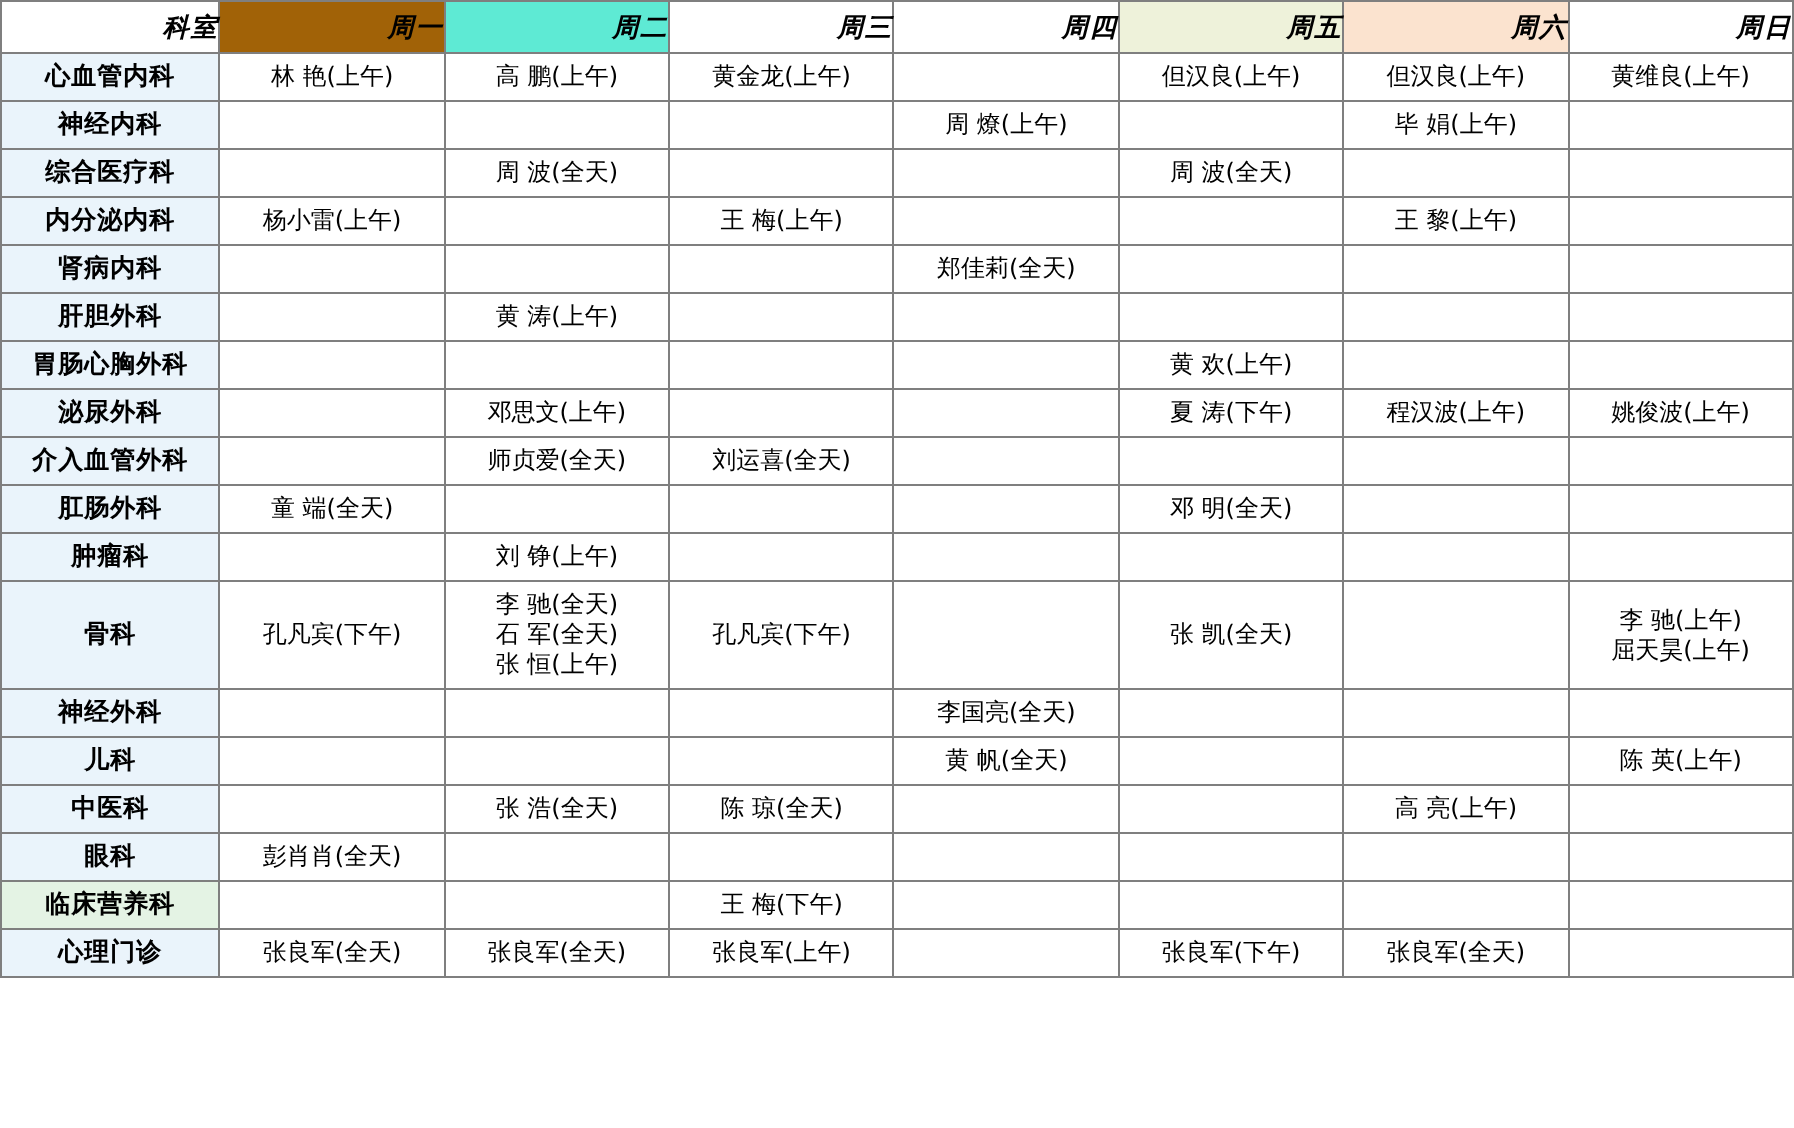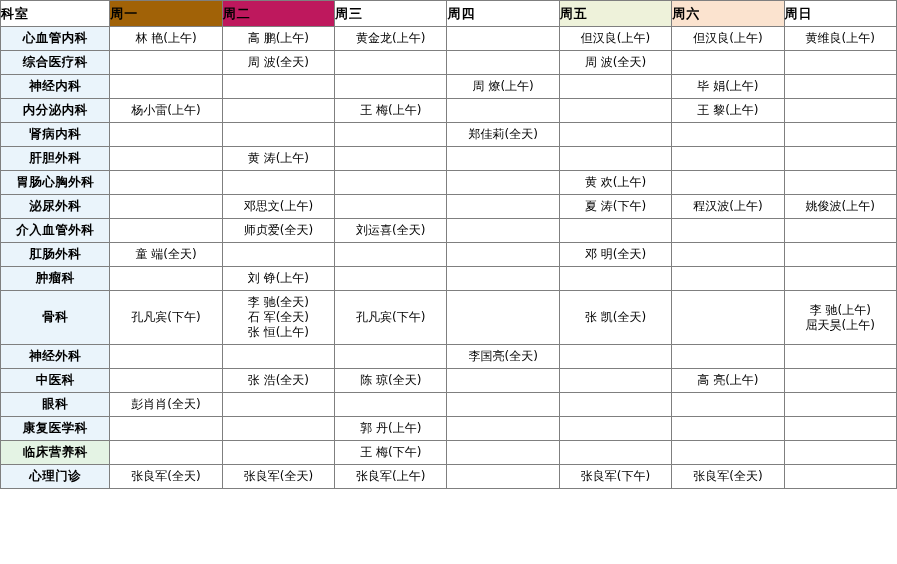--- a/index.html
+++ b/index.html
@@ -19,25 +19,26 @@
     table-layout: fixed;
   }
   #sched td, #sched th {
     border: 1px solid #7f7f7f;
     padding: 0;
     vertical-align: middle;
     box-sizing: border-box;
   }
   .hdr-cell {
     height: 26px;
-    text-align: left;
+    text-align: right;
     font-weight: bold;
     font-size: 13px;
     color: #000;
     letter-spacing: 1px;
+    font-style: italic;
   }
   .dept-cell {
     text-align: center;
     font-weight: bold;
     font-size: 12.5px;
     color: #000;
     background: #eaf4fb;
     letter-spacing: 0.5px;
     padding: 0 2px;
   }
@@ -48,21 +49,21 @@
     padding: 1px 2px;
     line-height: 15px;
     background: #ffffff;
   }
   .doc-entry {
     white-space: nowrap;
   }
   
   .col-dept  { background: #ffffff; }
   .col-mon   { background: #a16207; }
-  .col-tue   { background: #be185d; margin-left: 18px; }
+  .col-tue   { background: #5eead4; margin-left: 18px; }
   .col-wed   { background: #ffffff; }
   .col-thu   { background: #ffffff; }
   .col-fri   { background: #eef2da; }
   .col-sat   { background: #fbe3cf; }
   .col-sun   { background: #ffffff; }
 
   .dept-green { background: #e4f3e4 !important; }
 
   .w-dept { width: 109px; }
   .w-day  { width: 112px; }
@@ -110,45 +111,45 @@
           <div class="doc-entry">但汉良(上午)</div>
         </td>
         <td class="doc-cell">
           <div class="doc-entry">但汉良(上午)</div>
         </td>
         <td class="doc-cell">
           <div class="doc-entry">黄维良(上午)</div>
         </td>
       </tr>
       <tr style="height: 24px;">
+        <td class="dept-cell">神经内科</td>
+        <td class="doc-cell"></td>
+        <td class="doc-cell"></td>
+        <td class="doc-cell"></td>
+        <td class="doc-cell">
+          <div class="doc-entry">周  燎(上午)</div>
+        </td>
+        <td class="doc-cell"></td>
+        <td class="doc-cell">
+          <div class="doc-entry">毕  娟(上午)</div>
+        </td>
+        <td class="doc-cell"></td>
+      </tr>
+      <tr style="height: 24px;">
         <td class="dept-cell">综合医疗科</td>
         <td class="doc-cell"></td>
         <td class="doc-cell">
           <div class="doc-entry">周  波(全天)</div>
         </td>
         <td class="doc-cell"></td>
         <td class="doc-cell"></td>
         <td class="doc-cell">
           <div class="doc-entry">周  波(全天)</div>
         </td>
         <td class="doc-cell"></td>
-        <td class="doc-cell"></td>
-      </tr>
-      <tr style="height: 24px;">
-        <td class="dept-cell">神经内科</td>
-        <td class="doc-cell"></td>
-        <td class="doc-cell"></td>
-        <td class="doc-cell"></td>
-        <td class="doc-cell">
-          <div class="doc-entry">周  燎(上午)</div>
-        </td>
-        <td class="doc-cell"></td>
-        <td class="doc-cell">
-          <div class="doc-entry">毕  娟(上午)</div>
-        </td>
         <td class="doc-cell"></td>
       </tr>
       <tr style="height: 24px;">
         <td class="dept-cell">内分泌内科</td>
         <td class="doc-cell">
           <div class="doc-entry">杨小雷(上午)</div>
         </td>
         <td class="doc-cell"></td>
         <td class="doc-cell">
           <div class="doc-entry">王  梅(上午)</div>
@@ -283,20 +284,34 @@
         <td class="doc-cell"></td>
         <td class="doc-cell"></td>
         <td class="doc-cell">
           <div class="doc-entry">李国亮(全天)</div>
         </td>
         <td class="doc-cell"></td>
         <td class="doc-cell"></td>
         <td class="doc-cell"></td>
       </tr>
       <tr style="height: 24px;">
+        <td class="dept-cell">儿科</td>
+        <td class="doc-cell"></td>
+        <td class="doc-cell"></td>
+        <td class="doc-cell"></td>
+        <td class="doc-cell">
+          <div class="doc-entry">黄  帆(全天)</div>
+        </td>
+        <td class="doc-cell"></td>
+        <td class="doc-cell"></td>
+        <td class="doc-cell">
+          <div class="doc-entry">陈  英(上午)</div>
+        </td>
+      </tr>
+      <tr style="height: 24px;">
         <td class="dept-cell">中医科</td>
         <td class="doc-cell"></td>
         <td class="doc-cell">
           <div class="doc-entry">张  浩(全天)</div>
         </td>
         <td class="doc-cell">
           <div class="doc-entry">陈  琼(全天)</div>
         </td>
         <td class="doc-cell"></td>
         <td class="doc-cell"></td>
@@ -305,32 +320,20 @@
         </td>
         <td class="doc-cell"></td>
       </tr>
       <tr style="height: 24px;">
         <td class="dept-cell">眼科</td>
         <td class="doc-cell">
           <div class="doc-entry">彭肖肖(全天)</div>
         </td>
         <td class="doc-cell"></td>
         <td class="doc-cell"></td>
-        <td class="doc-cell"></td>
-        <td class="doc-cell"></td>
-        <td class="doc-cell"></td>
-        <td class="doc-cell"></td>
-      </tr>
-      <tr style="height: 24px;">
-        <td class="dept-cell">康复医学科</td>
-        <td class="doc-cell"></td>
-        <td class="doc-cell"></td>
-        <td class="doc-cell">
-          <div class="doc-entry">郭  丹(上午)</div>
-        </td>
         <td class="doc-cell"></td>
         <td class="doc-cell"></td>
         <td class="doc-cell"></td>
         <td class="doc-cell"></td>
       </tr>
       <tr style="height: 24px;">
         <td class="dept-cell dept-green">临床营养科</td>
         <td class="doc-cell"></td>
         <td class="doc-cell"></td>
         <td class="doc-cell">

